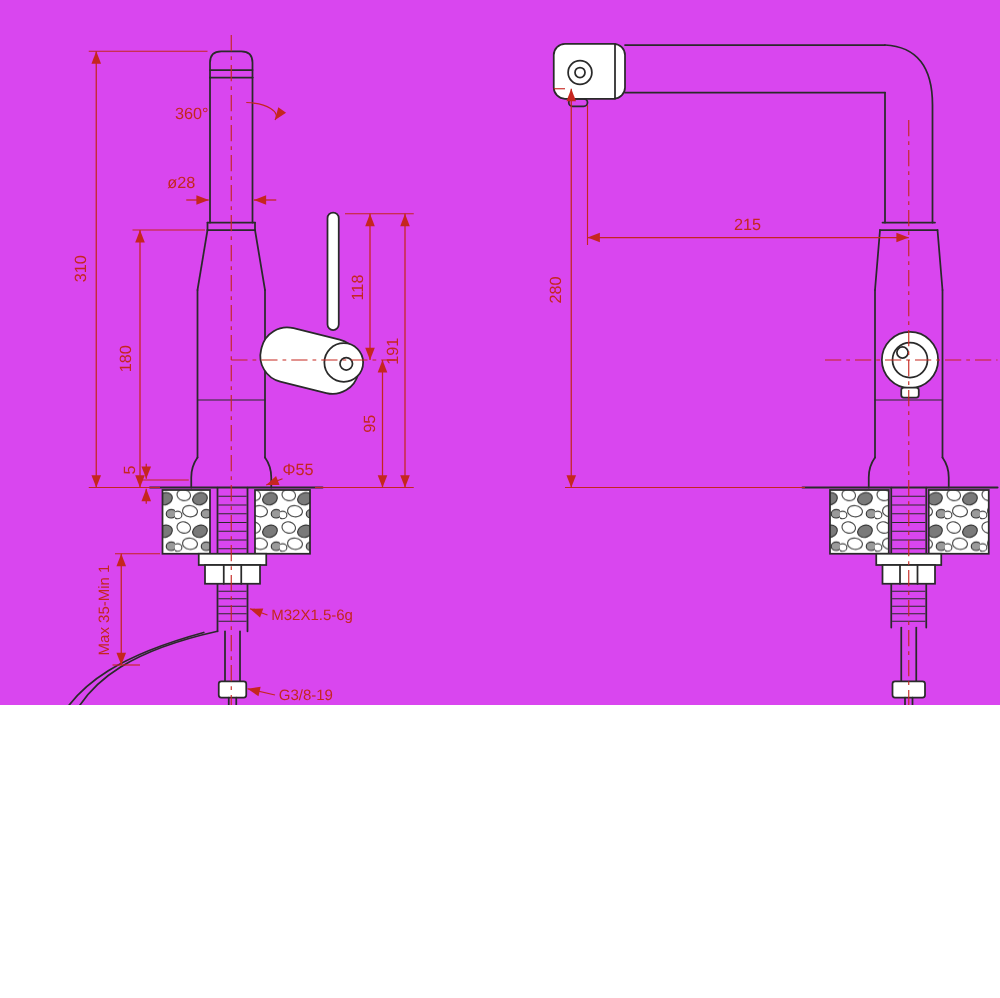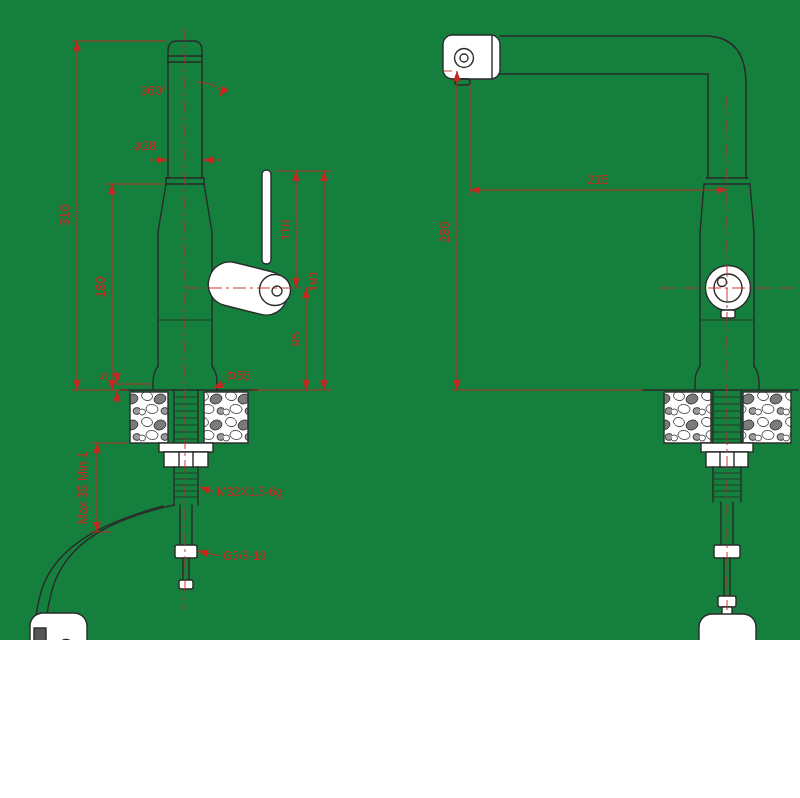--- a/index.html
+++ b/index.html
@@ -1,16 +1,16 @@
 <!DOCTYPE html>
 <html><head>
 <meta charset="utf-8">
 <style>
   html,body{margin:0;padding:0;background:#ffffff;}
-  .stage{width:800px;height:640px;position:relative;background:#15803d;overflow:hidden;}
+  .stage{width:800px;height:564px;position:relative;background:#d946ef;overflow:hidden;}
   svg{display:block;}
   text{font-family:"Liberation Sans", sans-serif;font-size:13px;fill:#c5261f;}
   text.small{font-size:12px;}
   .geo{stroke:#2a2a2a;fill:none;stroke-width:1.4;stroke-linecap:round;}
   .thin{stroke-width:0.8;}
   .red{stroke:#c5261f;fill:none;stroke-width:1;}
   .ext{stroke-width:0.9;}
   .cl{stroke-dasharray:13 4 3 4;stroke-width:0.9;}
 </style>
 </head>

